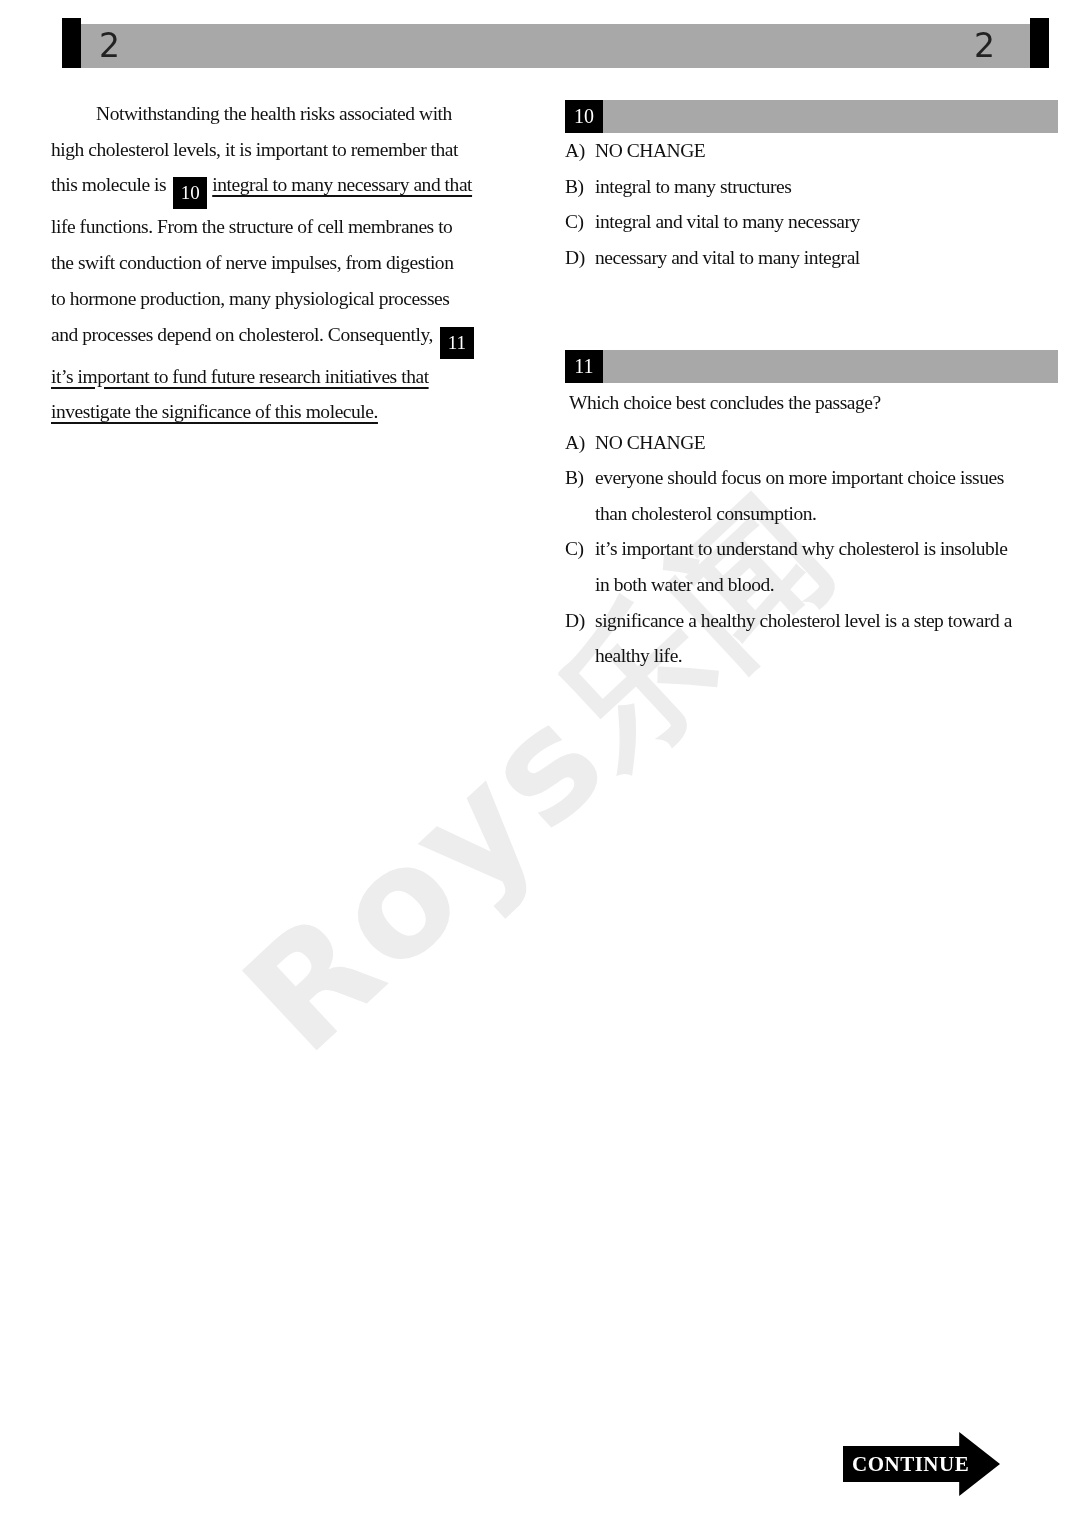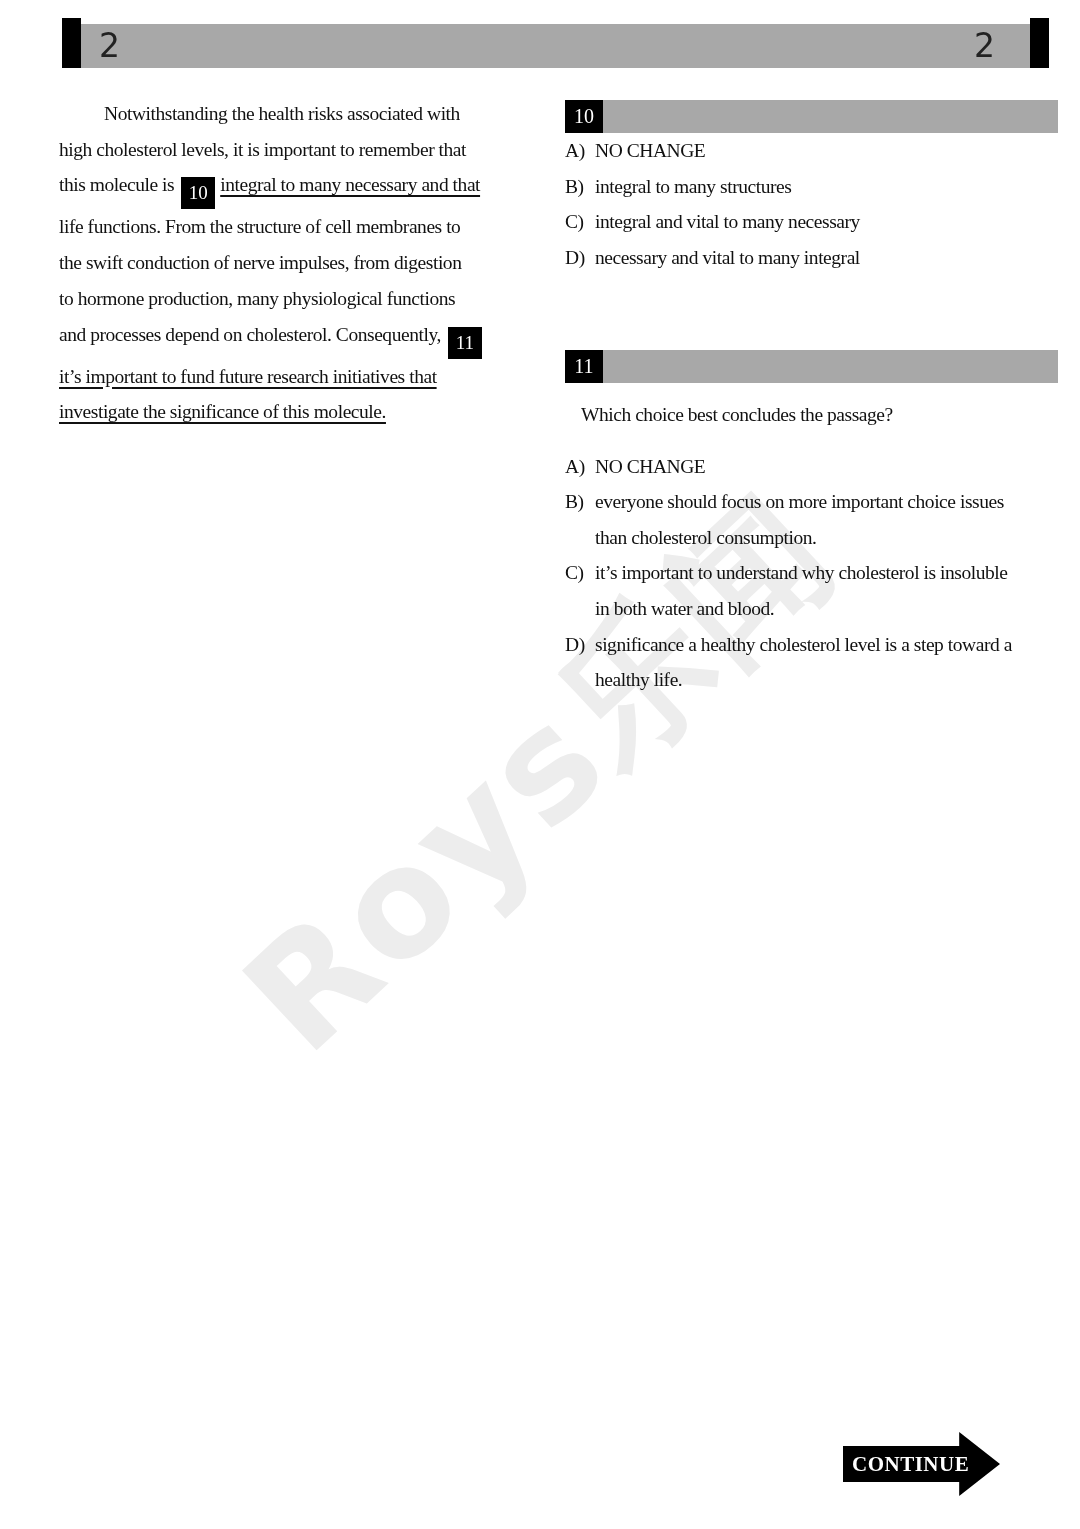--- a/index.html
+++ b/index.html
@@ -37,21 +37,21 @@
     position: absolute; top: 29px;
     font-family: "DejaVu Sans", sans-serif;
     font-size: 33px; line-height: 33px; color: #222;
   }
   .hdr-num.left  { left: 99px; }
   .hdr-num.right { left: 974px; }
 
   
   .passage {
     position: absolute;
-    left: 59px; top: 96px; width: 470px;
+    left: 51px; top: 96px; width: 470px;
     font-size: 19.5px;
     line-height: 35.7px;
     letter-spacing: -0.45px;
   }
   .pline { white-space: nowrap; }
   .pline.indent { padding-left: 45px; }
   .ul {
     text-decoration: underline;
     text-underline-offset: 4px;
     text-decoration-thickness: 1.5px;
@@ -82,21 +82,21 @@
 
   
   .qbody {
     position: absolute; left: 565px; width: 493px;
     font-size: 19.5px;
     line-height: 35.6px;
     letter-spacing: -0.45px;
   }
   .qbody.q10 { top: 133px; }
   .qbody.q11 { top: 381px; }
-  .stem { margin: 16px; }
+  .stem { margin: 4px; }
   .choice { display: flex; align-items: flex-start; }
   .choice .letter { flex: 0 0 30px; }
   .choice .ctext { flex: 1 1 auto; }
   .cline { display: block; white-space: nowrap; }
 
   
   .continue-btn {
     position: absolute;
     left: 843px; top: 1432px;
     width: 157px; height: 64px;
@@ -129,21 +129,21 @@
   <div class="hdr-black-right"></div>
   <div class="hdr-num left">2</div>
   <div class="hdr-num right">2</div>
 
   <div class="passage">
     <div class="pline indent"><span>Notwithstanding the health risks associated with</span></div>
     <div class="pline"><span>high cholesterol levels, it is important to remember that</span></div>
     <div class="pline"><span>this molecule is</span><span class="marker-box">10</span><span class="ul">integral to many necessary and that</span></div>
     <div class="pline"><span>life functions. From the structure of cell membranes to</span></div>
     <div class="pline"><span>the swift conduction of nerve impulses, from digestion</span></div>
-    <div class="pline"><span>to hormone production, many physiological functions</span></div>
+    <div class="pline"><span>to hormone production, many physiological processes</span></div>
     <div class="pline"><span>and processes depend on cholesterol. Consequently,</span><span class="marker-box">11</span></div>
     <div class="pline"><span class="ul">it’s important to fund future research initiatives that</span></div>
     <div class="pline"><span class="ul">investigate the significance of this molecule.</span></div>
   </div>
 
   <div class="qhdr q10">
     <div class="qnum-badge">10</div>
   </div>
 
   <div class="qbody q10">

